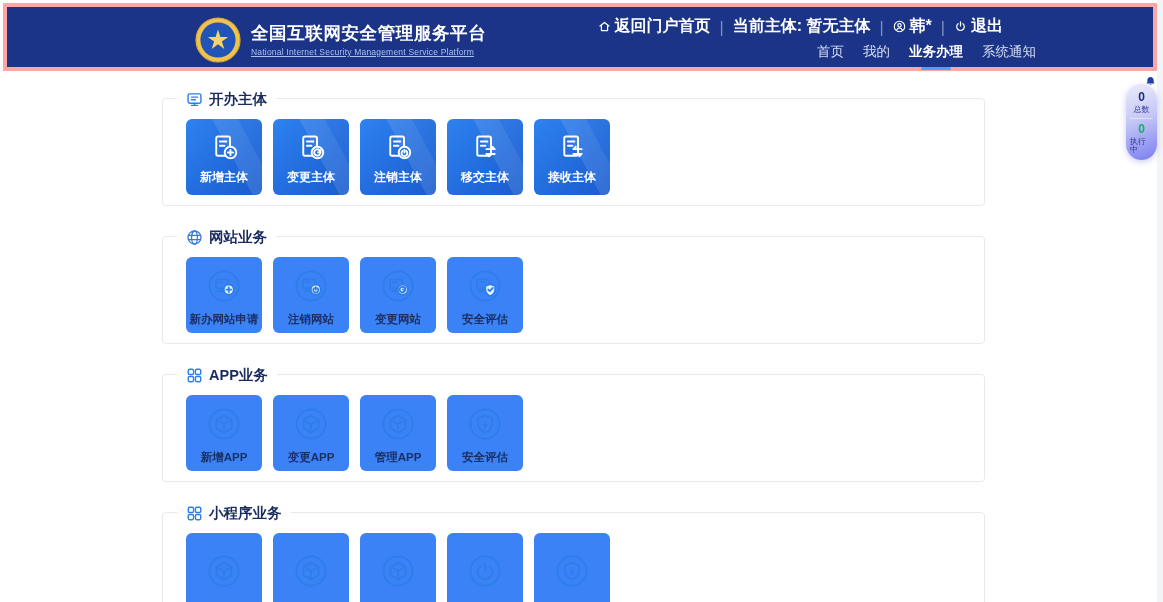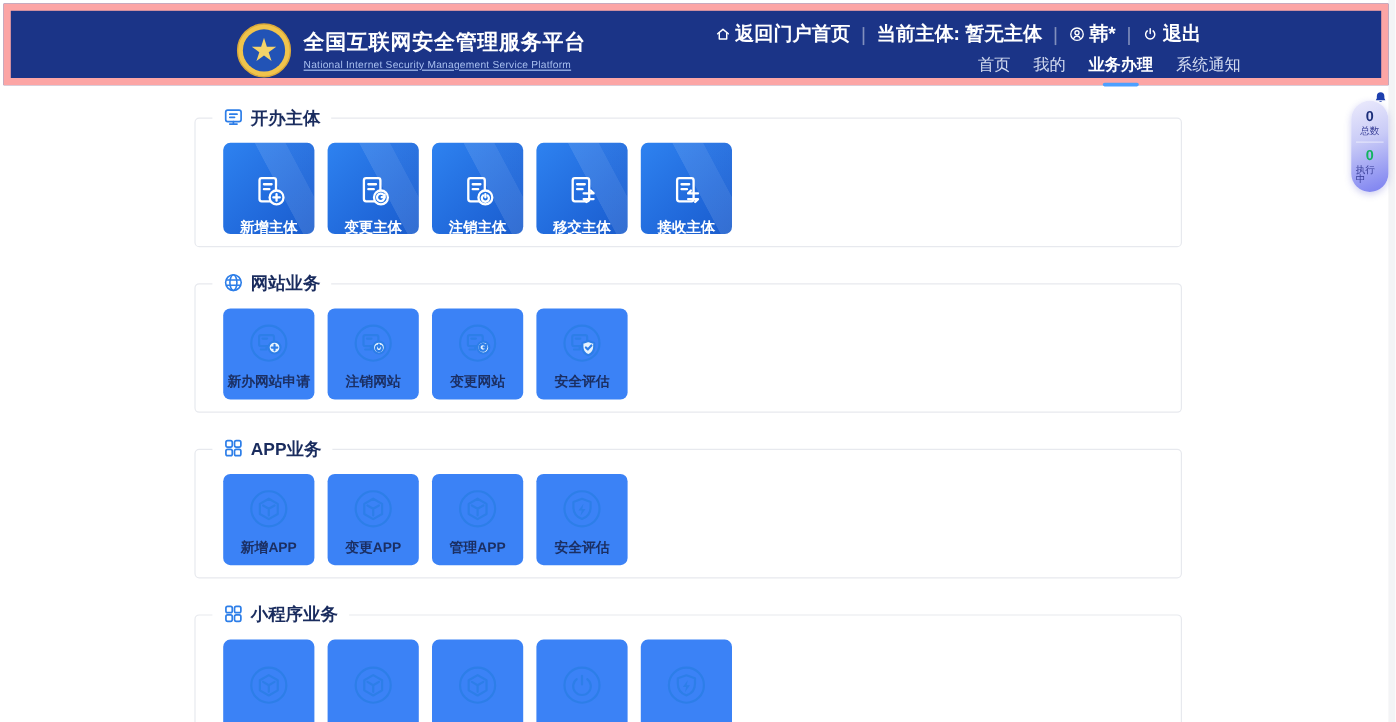--- a/index.html
+++ b/index.html
@@ -7,21 +7,21 @@
   body {
     width:1163px; height:602px; position:relative; overflow:hidden;
     background:#ffffff;
     font-family:"Liberation Sans","DejaVu Sans",sans-serif;
   }
   
   .scroll-track { position:absolute; right:0; top:0; width:6px; height:602px; background:#f3f4f6; }
   
   .header {
     position:absolute; left:3px; top:3px; right:6px; height:68px;
-    background:#1b3487; border:6px solid #fca5a5;
+    background:#1b3487; border:4px solid #fca5a5;
   }
   .brand { position:absolute; left:188px; top:10px; display:flex; align-items:center; gap:10px; }
   .logo svg { width:46px; height:46px; display:block; }
   .brand-title { color:#ffffff; font-size:17.5px; font-weight:bold; letter-spacing:.6px; line-height:1.2; }
   .brand-subtitle { color:#a9c0f0; font-size:8.5px; margin-top:3px; letter-spacing:.2px;text-decoration:underline; }
   .utility {
     position:absolute; top:9px; right:150px;
     display:flex; align-items:flex-end; gap:9px;
     color:#ffffff; font-size:16px; font-weight:600;
   }
@@ -43,31 +43,31 @@
   .sections {
     position:absolute; left:162px; top:98px; width:823px;
     display:flex; flex-direction:column; gap:30px;
   }
   .section {
     position:relative; height:108px;
     border:1px solid #e7e9ee; border-radius:4px; background:#ffffff;
   }
   .legend {
     position:absolute; top:-10px; left:14px; background:#ffffff; padding:0 9px;
-    display:flex; align-items:flex-start; gap:6px; height:20px;
+    display:flex; align-items:center; gap:6px; height:20px;
   }
   .legend-icon svg { width:17px; height:17px; display:block; }
   .legend-title { font-size:14.5px; font-weight:bold; color:#1a2c5e; white-space:nowrap; }
   .tiles { position:absolute; left:23px; top:20px; display:flex; gap:11px; }
   .tile {
     width:76px; height:76px; border-radius:6px; position:relative; overflow:hidden;
     display:flex; flex-direction:column; align-items:center; justify-content:center; gap:7px;
     cursor:pointer;
   }
-  .tile.primary { background:linear-gradient(135deg,#2e82f0 0%,#2068da 65%,#1a5ccc 100%);justify-content:flex-end; }
+  .tile.primary { background:linear-gradient(135deg,#2e82f0 0%,#2068da 65%,#1a5ccc 100%); }
   .tile.primary::after {
     content:""; position:absolute; inset:0; pointer-events:none;
     background:linear-gradient(62deg,rgba(255,255,255,0) 57%,rgba(255,255,255,.11) 57.5%,rgba(255,255,255,.11) 79%,rgba(255,255,255,.04) 79.5%);
   }
   .tile.light { background:#3b82f6; }
   .tile-icon { position:relative; z-index:1; }
   .tile-icon svg { display:block; }
   .tile.primary .tile-icon svg { width:33px; height:33px; }
   .tile.light .tile-icon svg { width:42px; height:42px; }
   .tile-label { position:relative; z-index:1; line-height:1; white-space:nowrap; }

